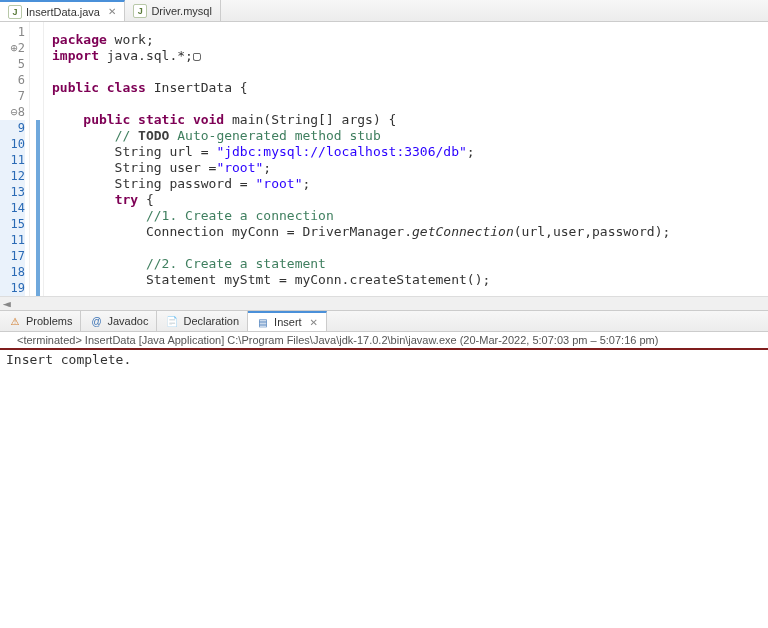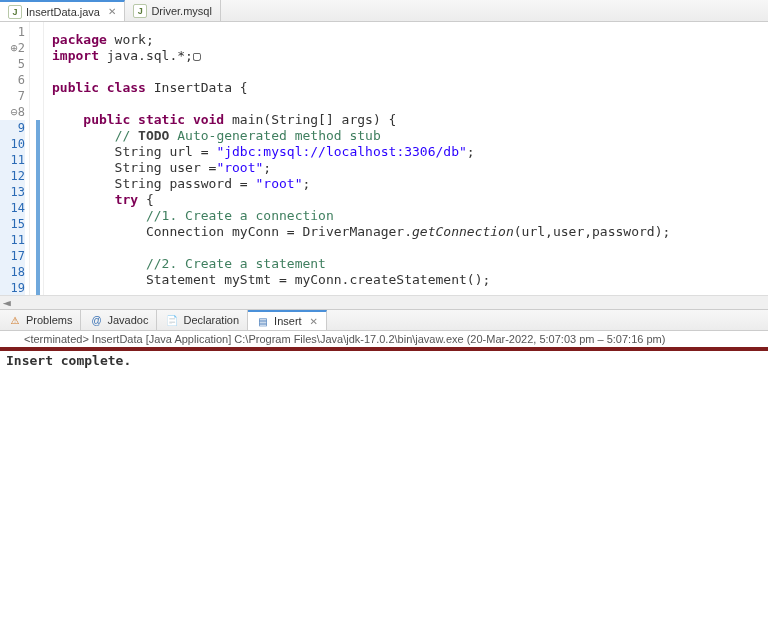--- a/index.html
+++ b/index.html
@@ -120,31 +120,30 @@
   .btab.active { background:#fff; border-top:2px solid #4a90d9;}
   .ticon { width:14px;height:14px;display:inline-flex;align-items:center;justify-content:center;font-size:10px;}
   .ticon.problems{color:#d07a2a;}
   .ticon.javadoc{color:#3a72b5;}
   .ticon.declaration{color:#d0a020;}
   .ticon.console{color:#3a72b5;}
   .status-line {
     font-family: -apple-system,"Segoe UI",sans-serif;
     font-size: 11px;
     color:#555;
-    padding: 2px 24px;
-    border-bottom: 4px solid #7f1d1d;
+    padding: 2px 17px;
+    border-bottom: 2px solid #7f1d1d;
     background:#fff;
   }
   .console-out {
     flex: 1;
     padding: 2px 6px;
     font-size: 13px;
     background:#fff;
     font-family: Consolas, Monaco, monospace;
-    font-weight: bold;
   }
 </style>
 </head>
 <body>
 
 <div class="tabs" id="top-tabs">
     <div class="tab active">
       <span class="tab-icon">J</span>
       <span>InsertData.java</span>
       <span class="tab-close">✕</span>

